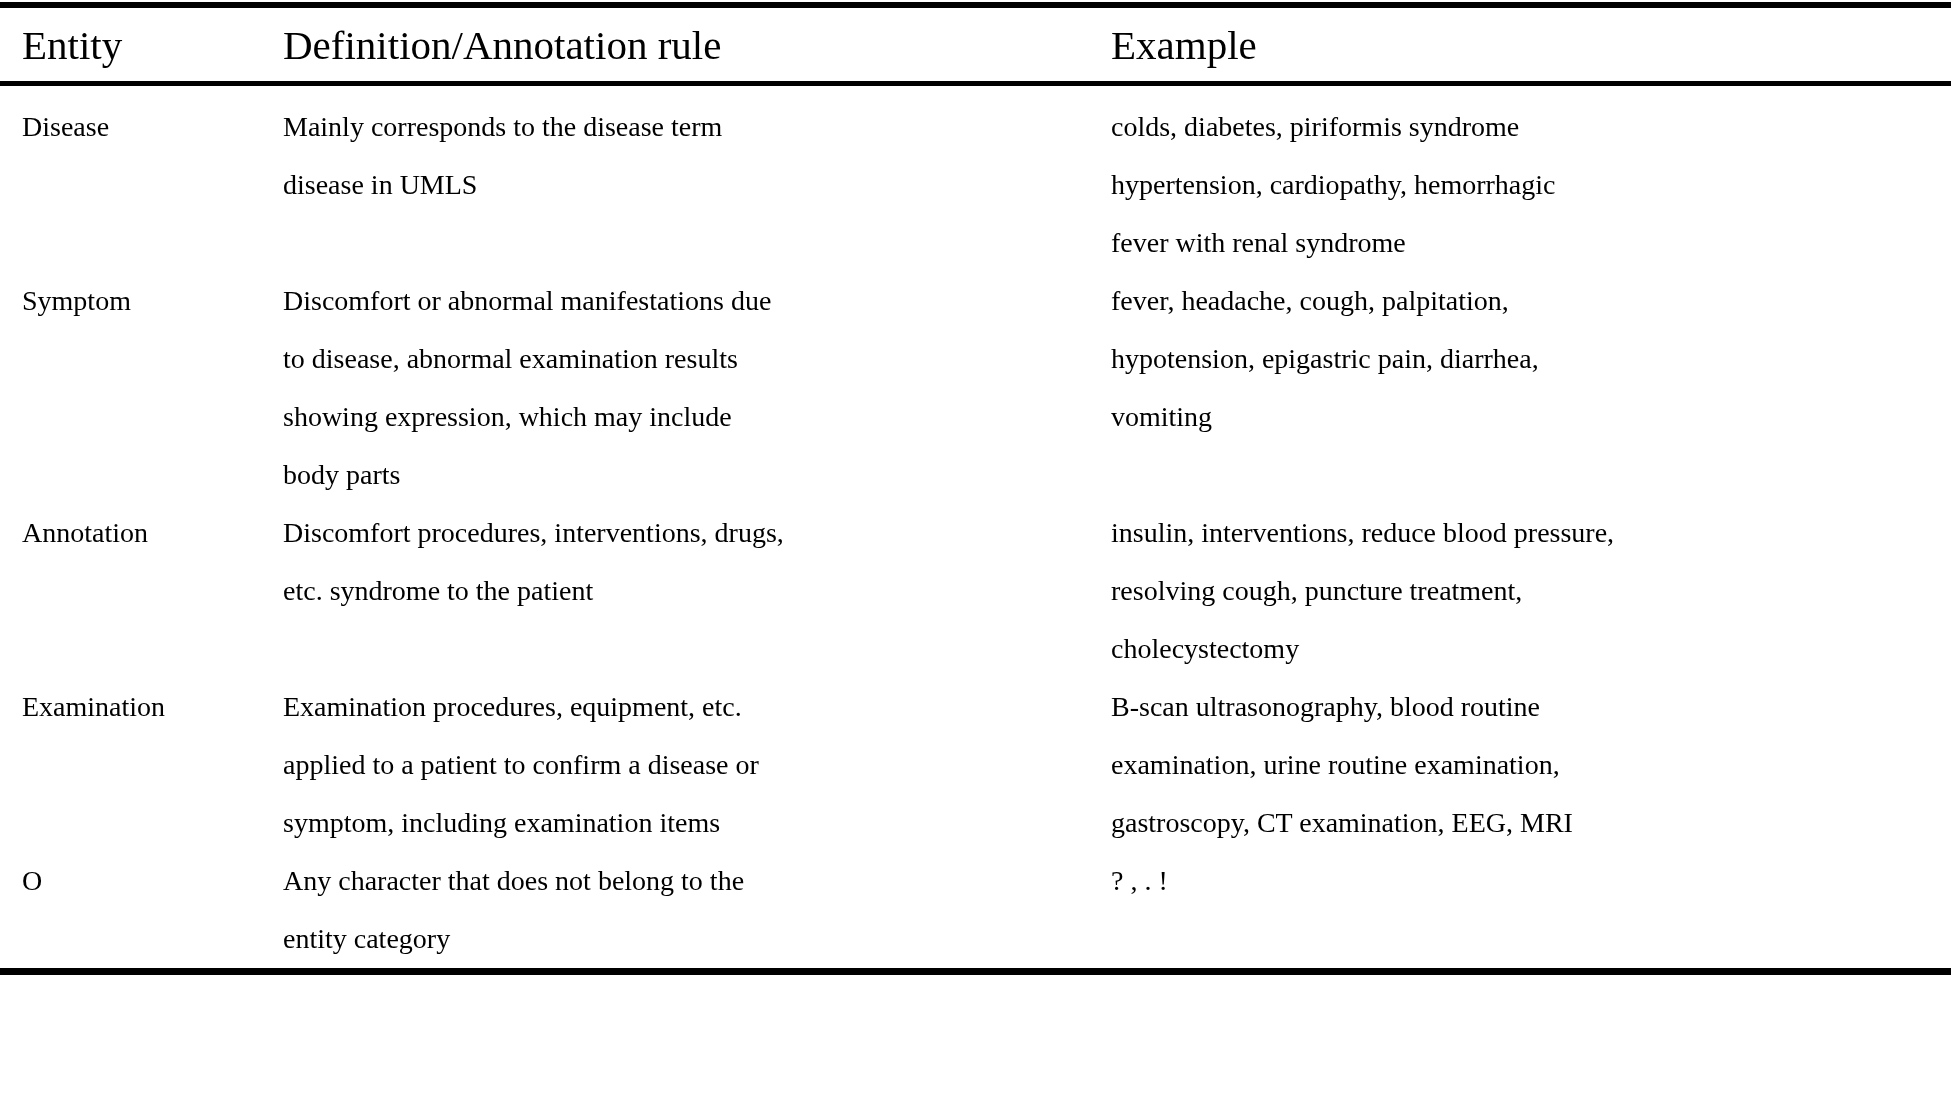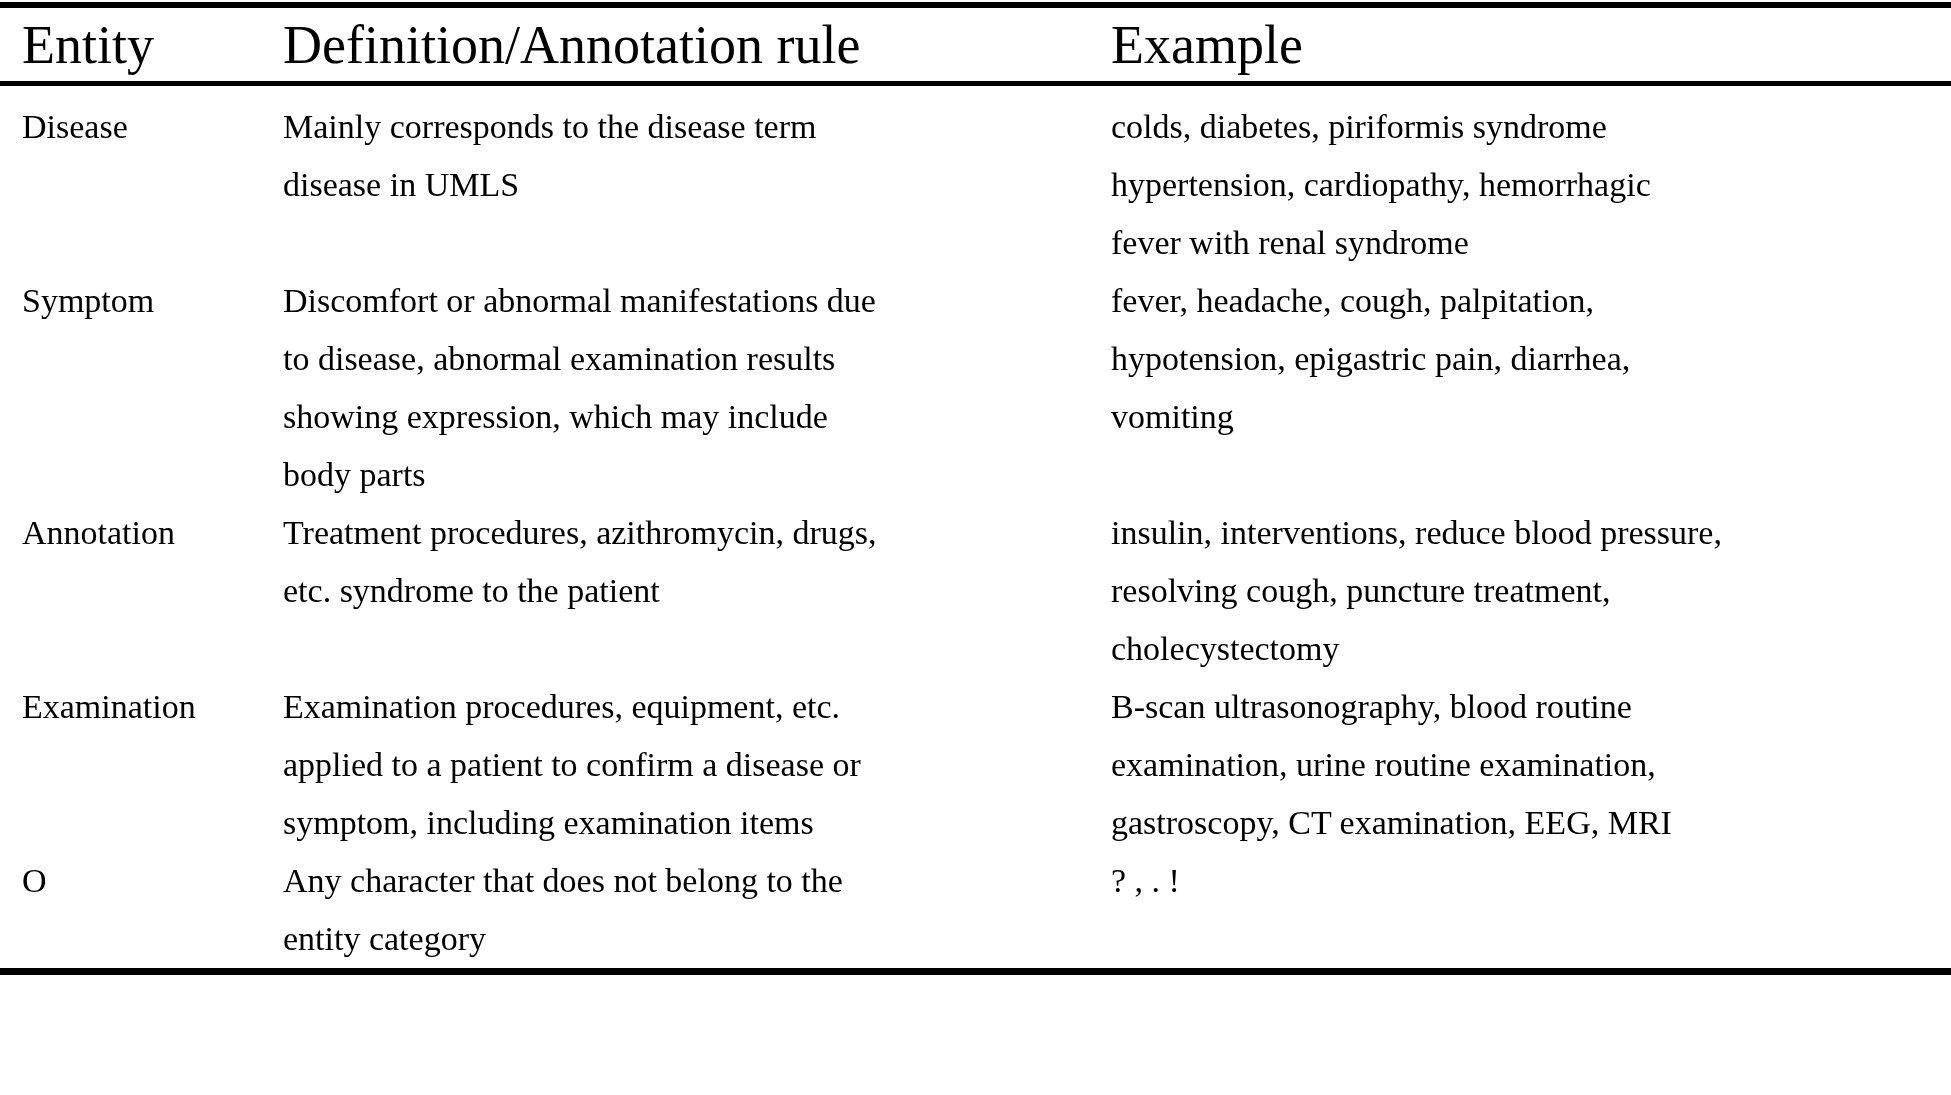--- a/index.html
+++ b/index.html
@@ -25,31 +25,31 @@
     border-top: 6px solid #000000;
     border-bottom: 7px solid #000000;
   }
   .paper-table col.c-entity     { width: 283px; }
   .paper-table col.c-definition { width: 828px; }
   .paper-table col.c-example    { width: 840px; }
 
   .paper-table thead th {
     font-weight: normal;
     text-align: left;
-    font-size: 54px;
+    font-size: 41px;
     line-height: 48px;
     padding: 13px 0 12px 0;
     border-bottom: 5px solid #000000;
     vertical-align: middle;
   }
   .paper-table th.h-entity { padding-left: 22px; }
 
   .paper-table tbody td {
     vertical-align: top;
-    font-size: 34px;
+    font-size: 28px;
     line-height: 58px;
     padding: 0;
   }
   .paper-table tbody tr:first-child td {
     padding-top: 12px;
   }
   .paper-table td.cell-entity { padding-left: 22px; }
 
   .line {
     white-space: nowrap;
@@ -101,21 +101,21 @@
           <div class="line">fever, headache, cough, palpitation,</div>
           <div class="line">hypotension, epigastric pain, diarrhea,</div>
           <div class="line">vomiting</div>
         </td>
       </tr>
       <tr>
         <td class="cell-entity">
           <div class="line">Annotation</div>
         </td>
         <td class="cell-definition">
-          <div class="line">Treatment procedures, azithromycin, drugs,</div>
+          <div class="line">Discomfort procedures, interventions, drugs,</div>
           <div class="line">etc. syndrome to the patient</div>
         </td>
         <td class="cell-example">
           <div class="line">insulin, interventions, reduce blood pressure,</div>
           <div class="line">resolving cough, puncture treatment,</div>
           <div class="line">cholecystectomy</div>
         </td>
       </tr>
       <tr>
         <td class="cell-entity">

